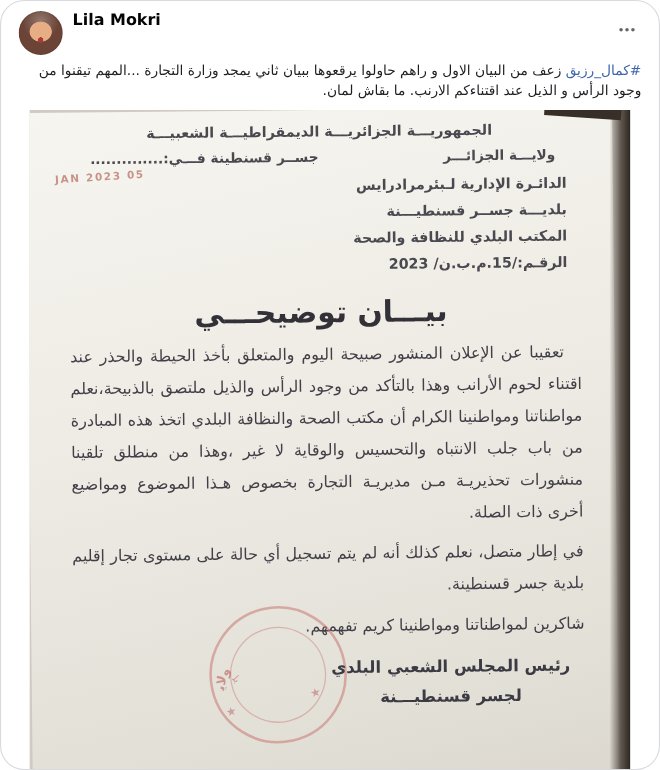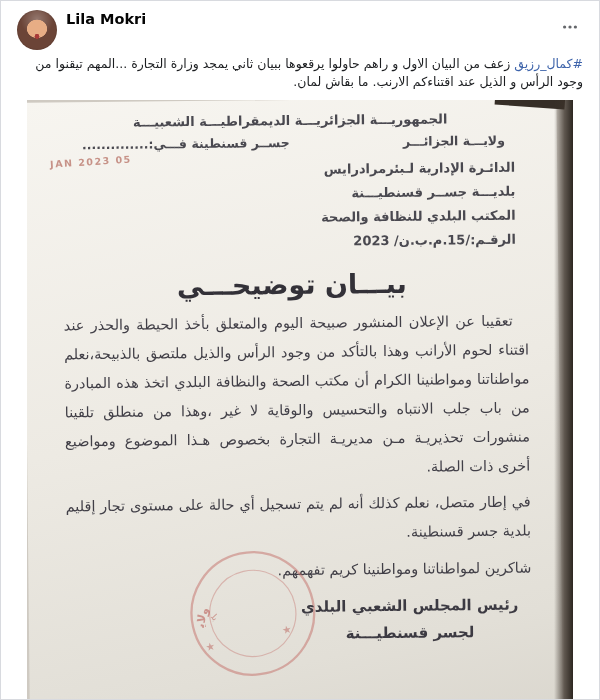--- a/index.html
+++ b/index.html
@@ -1,19 +1,19 @@
 <!DOCTYPE html>
 <html lang="ar" style="--hashtag: #3e64ab;"><head>
 <meta charset="utf-8">
 <style>
   * { box-sizing: border-box; margin: 0; padding: 0; }
   html,body { width:600px; height:700px; background:#fff; overflow:hidden;
     font-family:"DejaVu Sans","Liberation Sans",sans-serif; }
   .card { position:absolute; inset:0; background:#fff; border:1px solid #d8dadf;
-    border-radius:0; overflow:hidden; }
+    border-radius:22px; overflow:hidden; }
 
   
   .post-header { display:flex; align-items:flex-start; padding:9px 14px 4px 16px; }
   .avatar { width:40px; height:40px; border-radius:50%; flex:0 0 40px; cursor:pointer;
     background-color:#5d3a30;
     background-image:
       radial-gradient(circle at 50% 66%, #a83a38 0 7%, rgba(168,58,56,0) 8%),
       radial-gradient(ellipse 42% 38% at 50% 47%, #e7ad85 58%, rgba(231,173,133,0) 62%),
       radial-gradient(circle at 50% 24%, rgba(255,255,255,.28), rgba(255,255,255,0) 45%),
       radial-gradient(circle at 50% 50%, #6b4437 0 70%, #4a2d26 100%);

